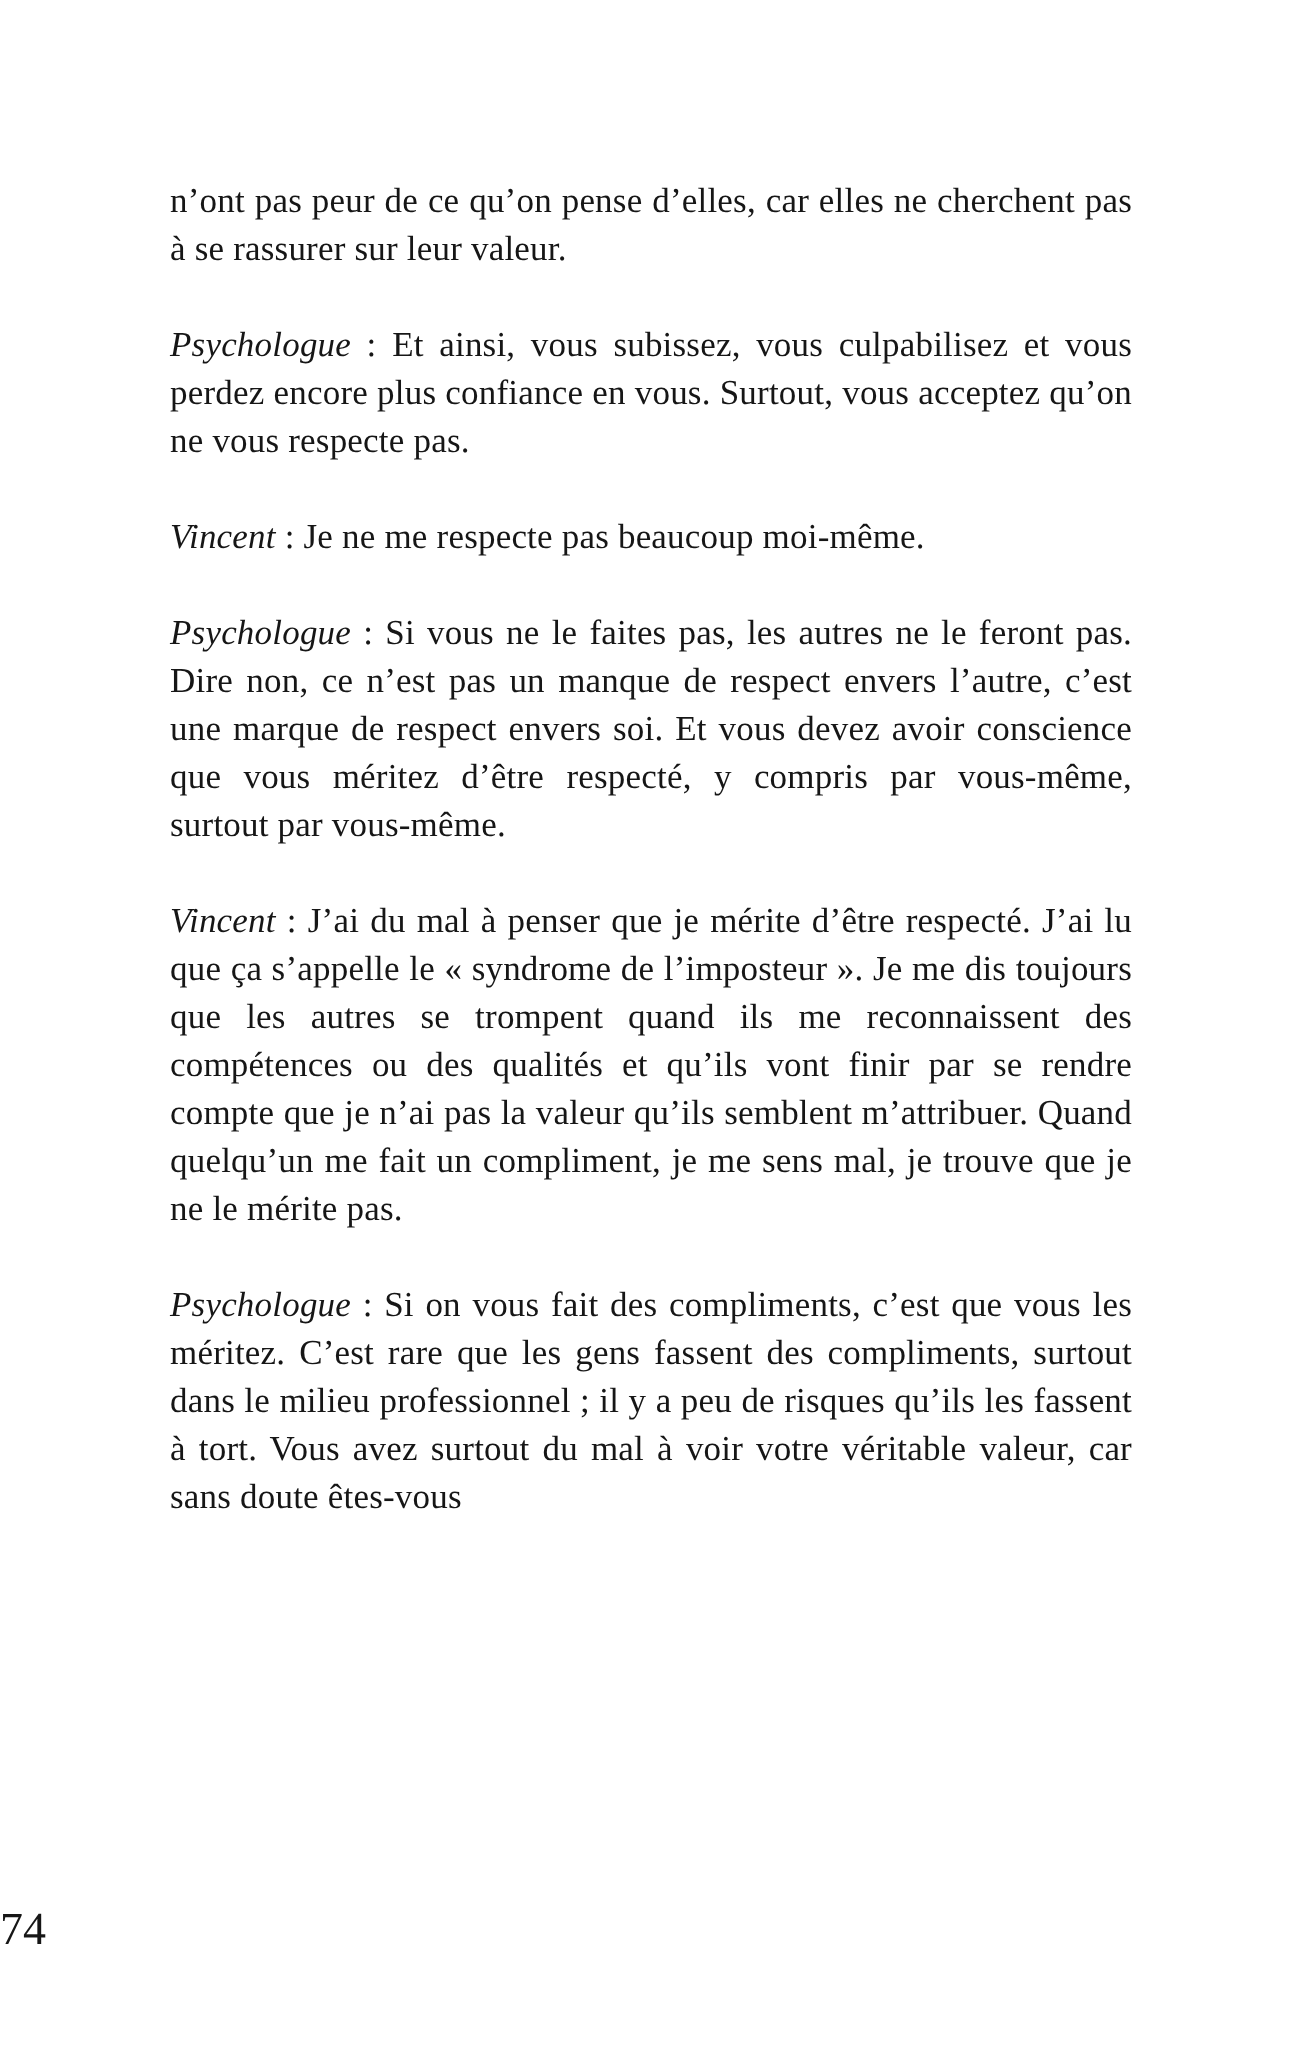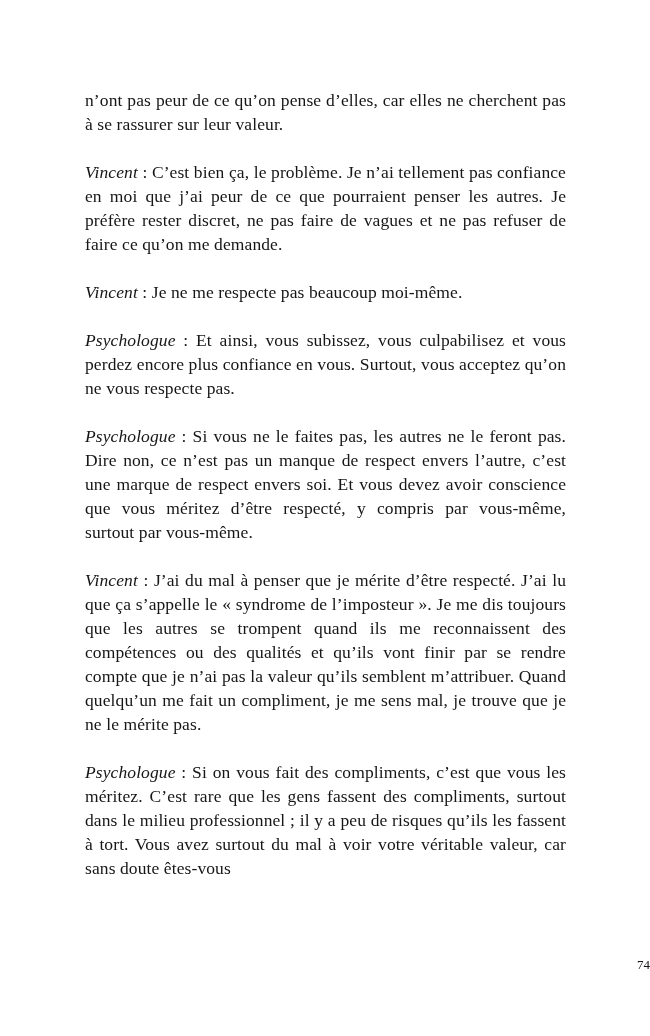--- a/index.html
+++ b/index.html
@@ -34,32 +34,31 @@
     margin-bottom: 12px;
   }
   .speaker {
     font-style: italic;
   }
   .page-number {
     position: absolute;
     top: 953px;
     left: 0;
     width: 650px;
-    text-align: right;
-    font-size: 13px;
+    text-align: left;
+    font-size: 23px;
     line-height: 24px;
   }
 </style>
 </head>
 <body>
 
 <div class="page">
   <div class="text-block">
       <p class="para">n’ont pas peur de ce qu’on pense d’elles, car elles ne cherchent pas à se rassurer sur leur valeur.</p>
-      <p class="para"><span class="speaker">Vincent</span> : C’est bien ça, le problème. Je n’ai tellement pas confiance en moi que j’ai peur de ce que pourraient penser les autres. Je préfère rester discret, ne pas faire de vagues et ne pas refuser de faire ce qu’on me demande.</p>
+      <p class="para"><span class="speaker">Psychologue</span> : Et ainsi, vous subissez, vous culpabilisez et vous perdez encore plus confiance en vous. Surtout, vous acceptez qu’on ne vous respecte pas.</p>
       <p class="para"><span class="speaker">Vincent</span> : Je ne me respecte pas beaucoup moi-même.</p>
-      <p class="para"><span class="speaker">Psychologue</span> : Et ainsi, vous subissez, vous culpabilisez et vous perdez encore plus confiance en vous. Surtout, vous acceptez qu’on ne vous respecte pas.</p>
       <p class="para"><span class="speaker">Psychologue</span> : Si vous ne le faites pas, les autres ne le feront pas. Dire non, ce n’est pas un manque de respect envers l’autre, c’est une marque de respect envers soi. Et vous devez avoir conscience que vous méritez d’être respecté, y compris par vous-même, surtout par vous-même.</p>
       <p class="para"><span class="speaker">Vincent</span> : J’ai du mal à penser que je mérite d’être respecté. J’ai lu que ça s’appelle le « syndrome de l’imposteur ». Je me dis toujours que les autres se trompent quand ils me reconnaissent des compétences ou des qualités et qu’ils vont finir par se rendre compte que je n’ai pas la valeur qu’ils semblent m’attribuer. Quand quelqu’un me fait un compliment, je me sens mal, je trouve que je ne le mérite pas.</p>
       <p class="para"><span class="speaker">Psychologue</span> : Si on vous fait des compliments, c’est que vous les méritez. C’est rare que les gens fassent des compliments, surtout dans le milieu professionnel ; il y a peu de risques qu’ils les fassent à tort. Vous avez surtout du mal à voir votre véritable valeur, car sans doute êtes-vous</p>
     </div>
   <div class="page-number">74</div>
 </div>
 
 </body></html>

